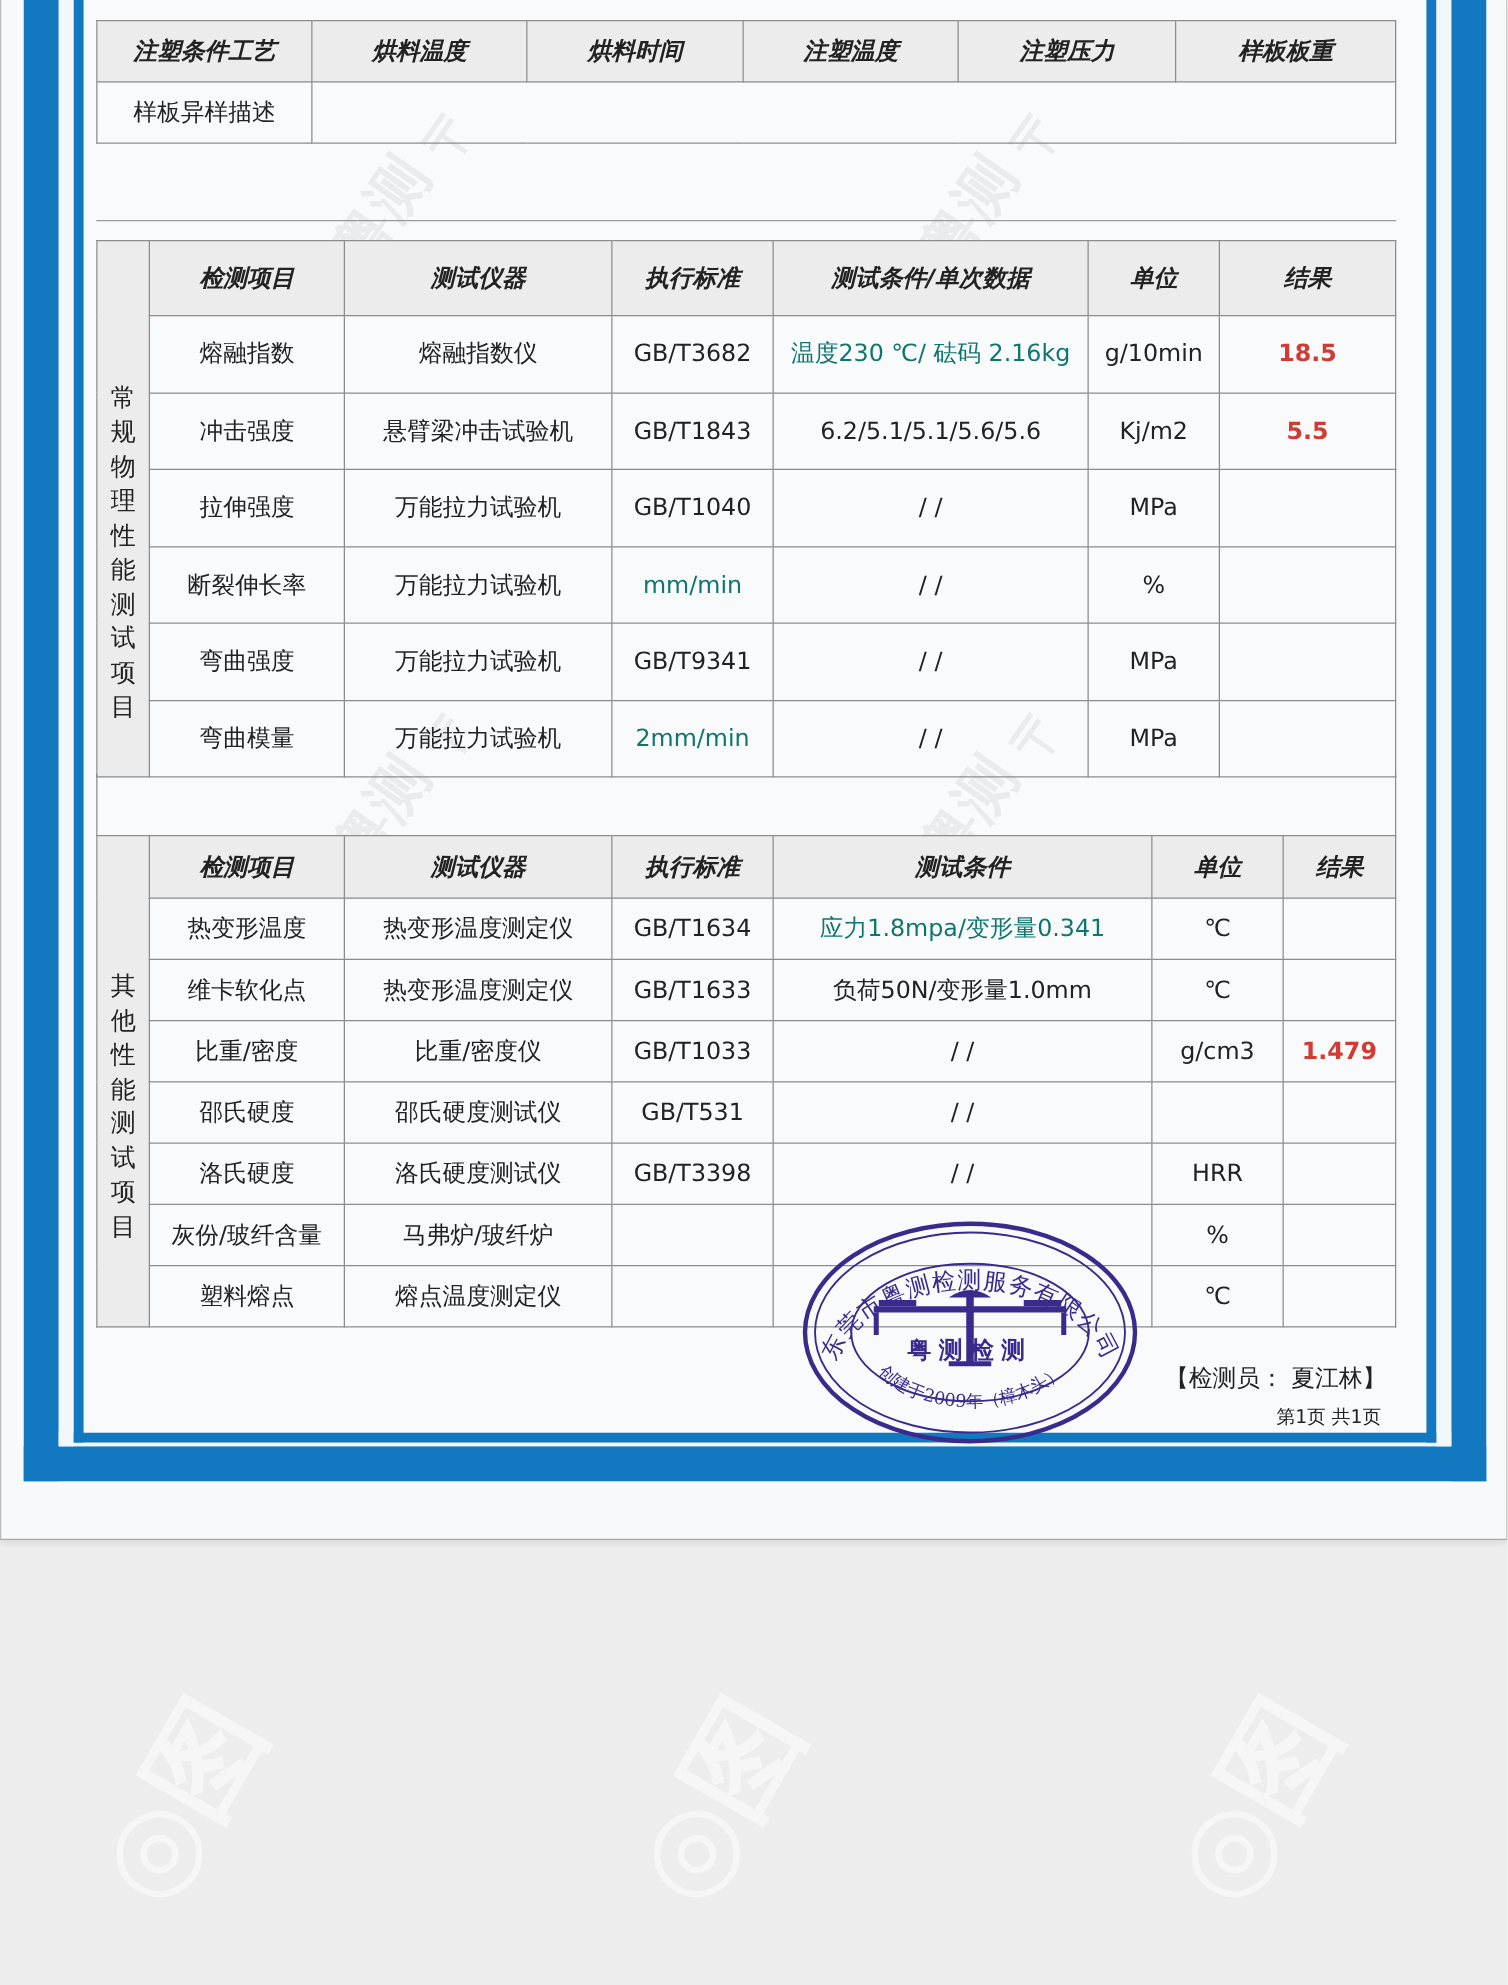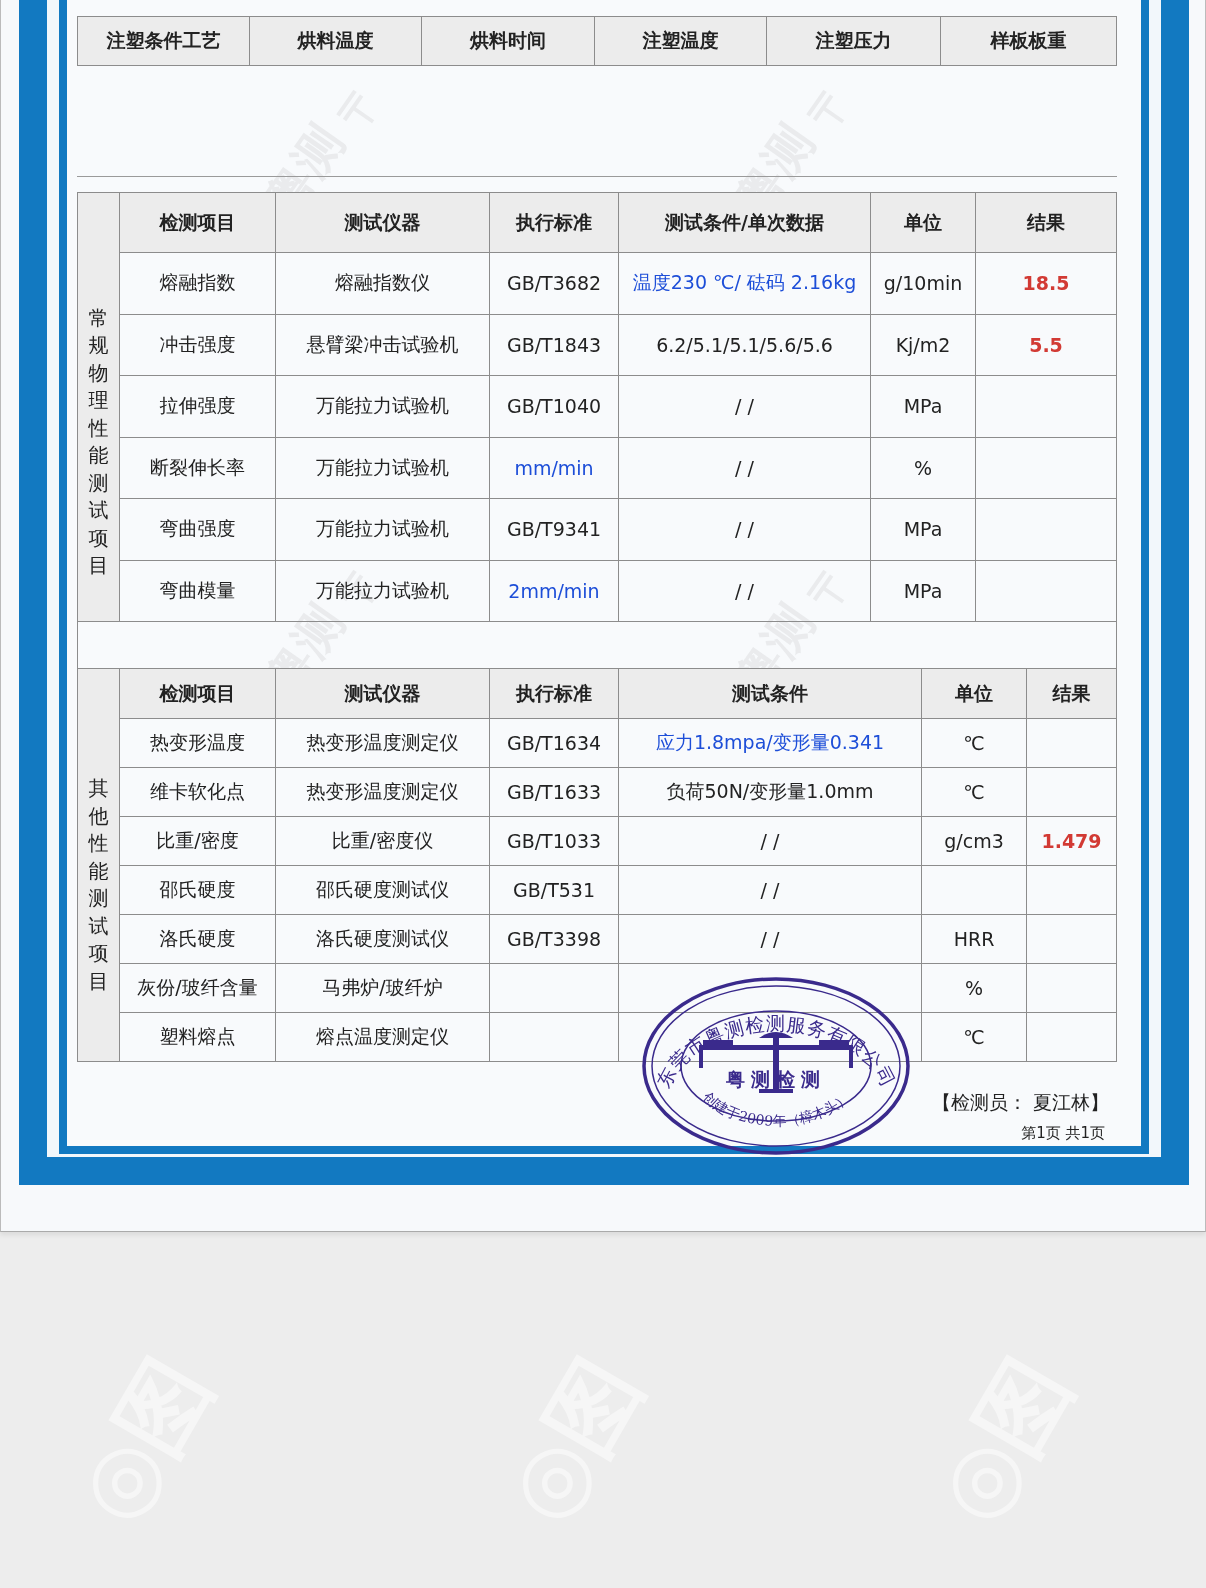--- a/index.html
+++ b/index.html
@@ -25,40 +25,40 @@
   }
   .paper { position: absolute; left: 66px; top: 0; width: 1074px; height: 1146px; background: #f8fafc; }
 
   .watermark {
     position: absolute; font-size: 48px; font-weight: bold; color: rgba(150,150,150,0.14);
     transform: rotate(-55deg); pointer-events: none; white-space: nowrap;
   }
 
   table { border-collapse: collapse; position: absolute; }
   td, th { border: 1.5px solid #8c8c8c; text-align: center; font-size: 19px; font-weight: normal; }
-  th { background: #ececec; font-weight: bold; }
+  th { background: #ececec; font-weight: bold; font-style: italic; }
 
   .t1 { left: 76px; top: 16px; width: 1040px; }
   .t1 td, .t1 th { height: 49px; }
   .sep-line { position: absolute; left: 76px; top: 176px; width: 1040px; border-top: 1.5px solid #9a9a9a; }
 
   .t2 { left: 76px; top: 192px; width: 1040px; }
   .t2 th { height: 60px; }
   .t2 td { height: 61.5px; }
   .vert { background: #ececec; width: 42px; font-size: 20px; line-height: 27.5px; padding: 0; }
   .vert span { display: block; }
 
   .gap-box { position: absolute; left: 76px; top: 619px; width: 1040px; height: 49px; border-left: 1.5px solid #8c8c8c; border-right: 1.5px solid #8c8c8c; }
 
   .t3 { left: 76px; top: 668px; width: 1040px; }
   .t3 th { height: 50px; }
   .t3 td { height: 49px; }
 
   .red { color: #d23a34; font-weight: bold; }
-  .blue { color: #1d4ed8; }
+  .blue { color: #0f766e; }
 
   .note { position: absolute; left: 80px; top: 1090px; font-size: 19px; }
   .inspector { position: absolute; right: 96px; top: 1090px; font-size: 19px; text-align: right; }
   .pageno { position: absolute; right: 100px; top: 1124px; font-size: 15px; }
 
   .stamp { position: absolute; left: 640px; top: 976px; width: 270px; height: 180px; }
 
   .grey-wm { position: absolute; font-size: 90px; color: rgba(255,255,255,0.5); transform: rotate(-60deg); font-weight: bold; }
 </style>
 </head>
@@ -77,20 +77,24 @@
 
   <table class="t1">
     <tbody>
         <tr>
       <th style="width:172px">注塑条件工艺</th>
       <th style="width:172px">烘料温度</th>
       <th style="width:173px">烘料时间</th>
       <th style="width:172px">注塑温度</th>
       <th style="width:174px">注塑压力</th>
       <th>样板板重</th>
+    </tr>
+    <tr>
+      <td>样板异样描述</td>
+      <td colspan="5"></td>
     </tr>
   </tbody>
     </table>
 
   <div class="sep-line"></div>
 
   <table class="t2">
     <tbody>
         <tr>
       <td class="vert" rowspan="7">

